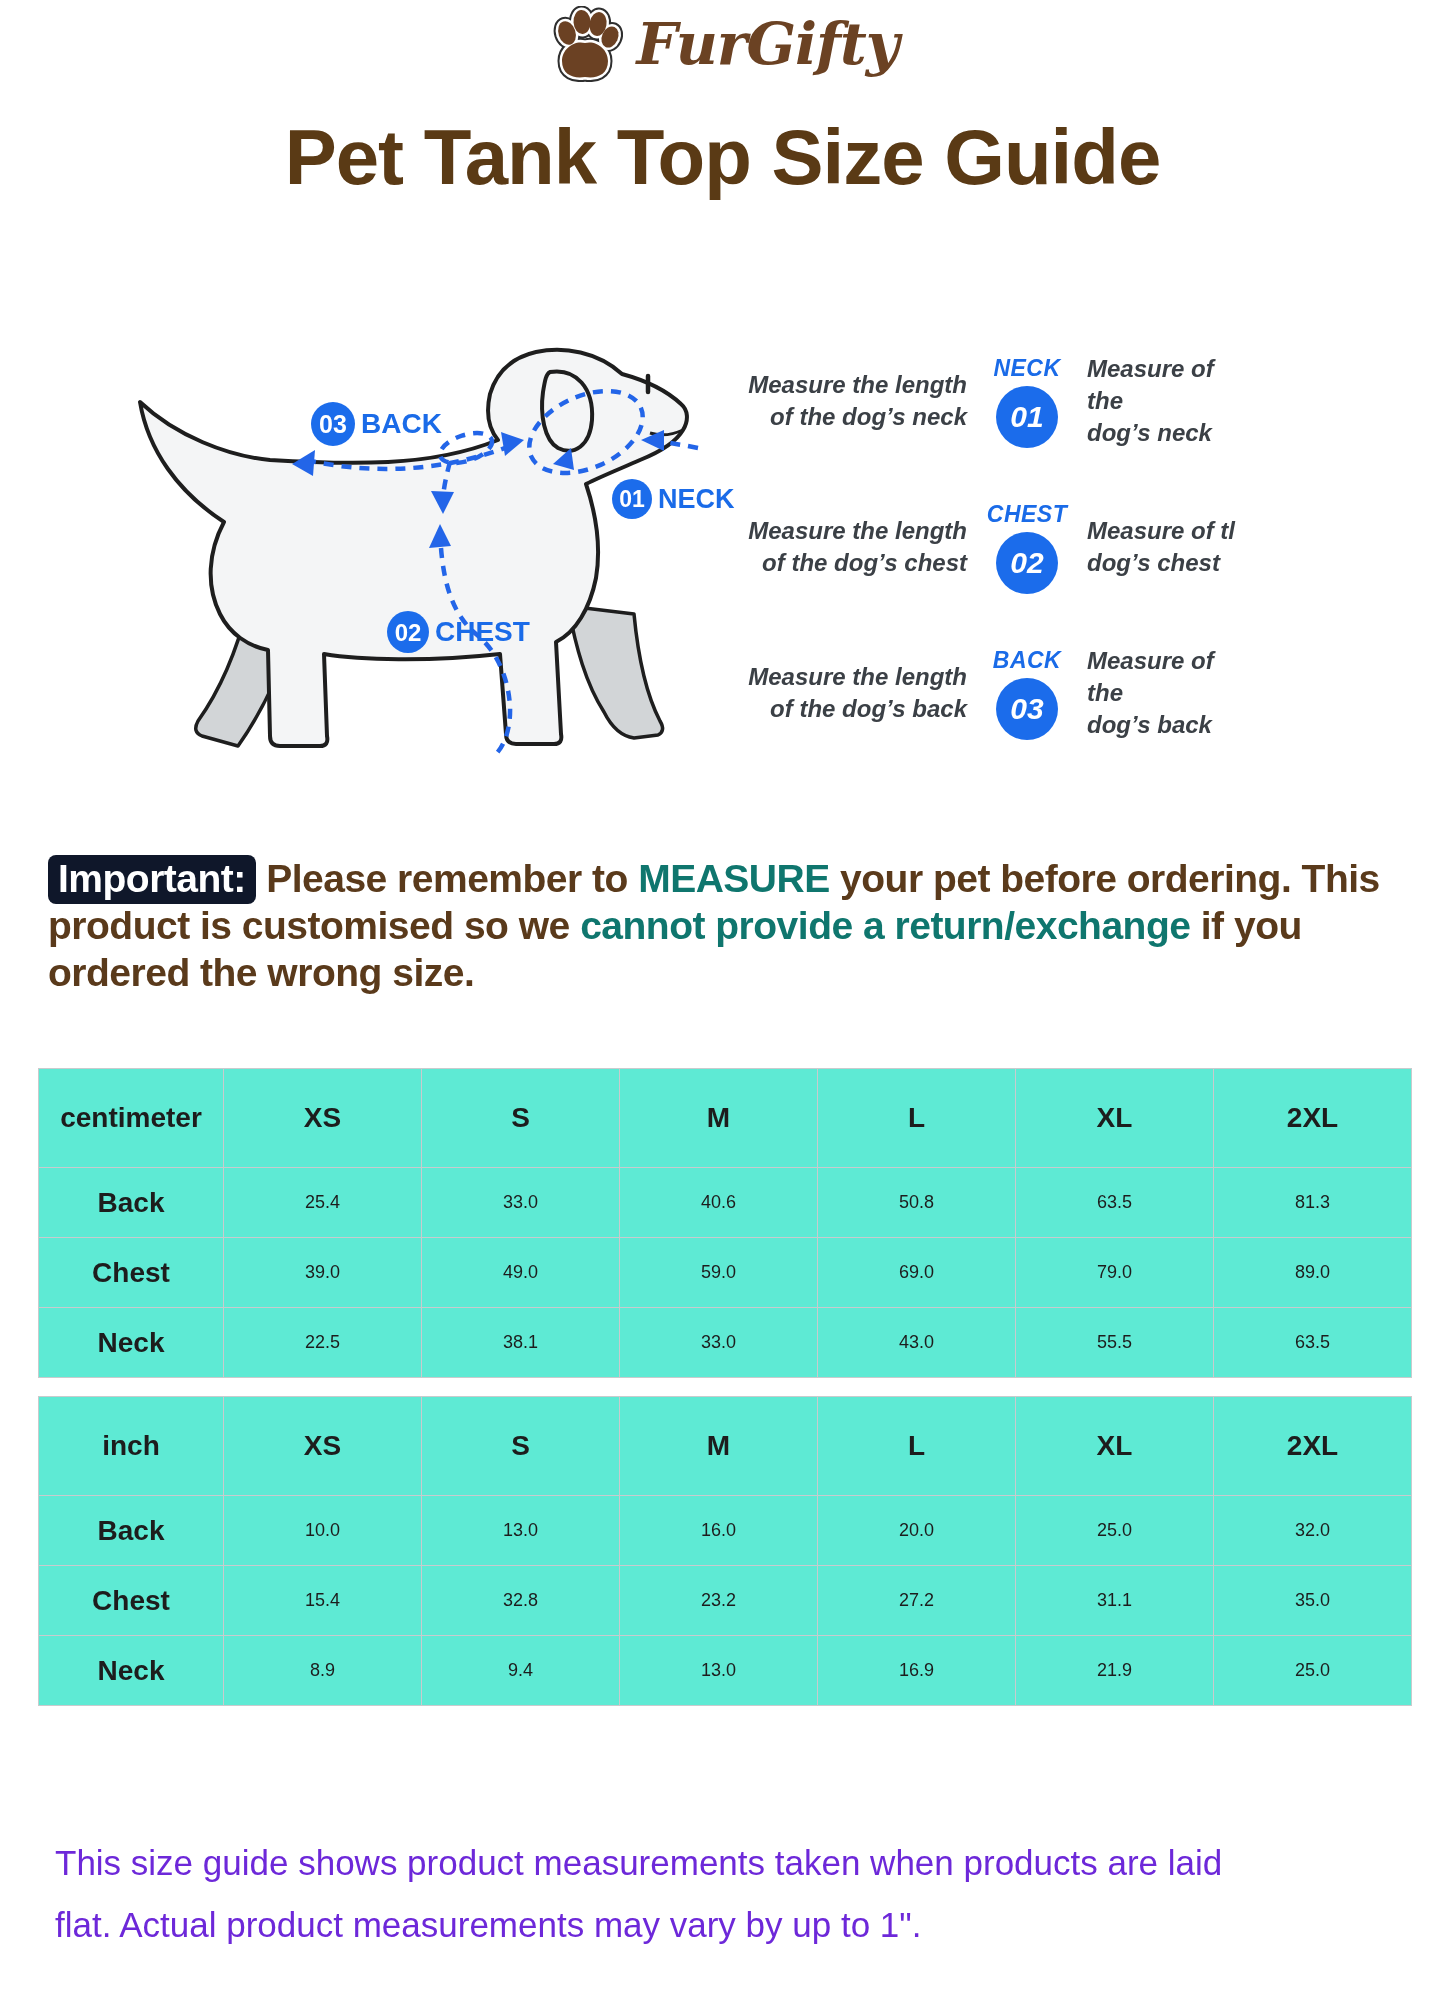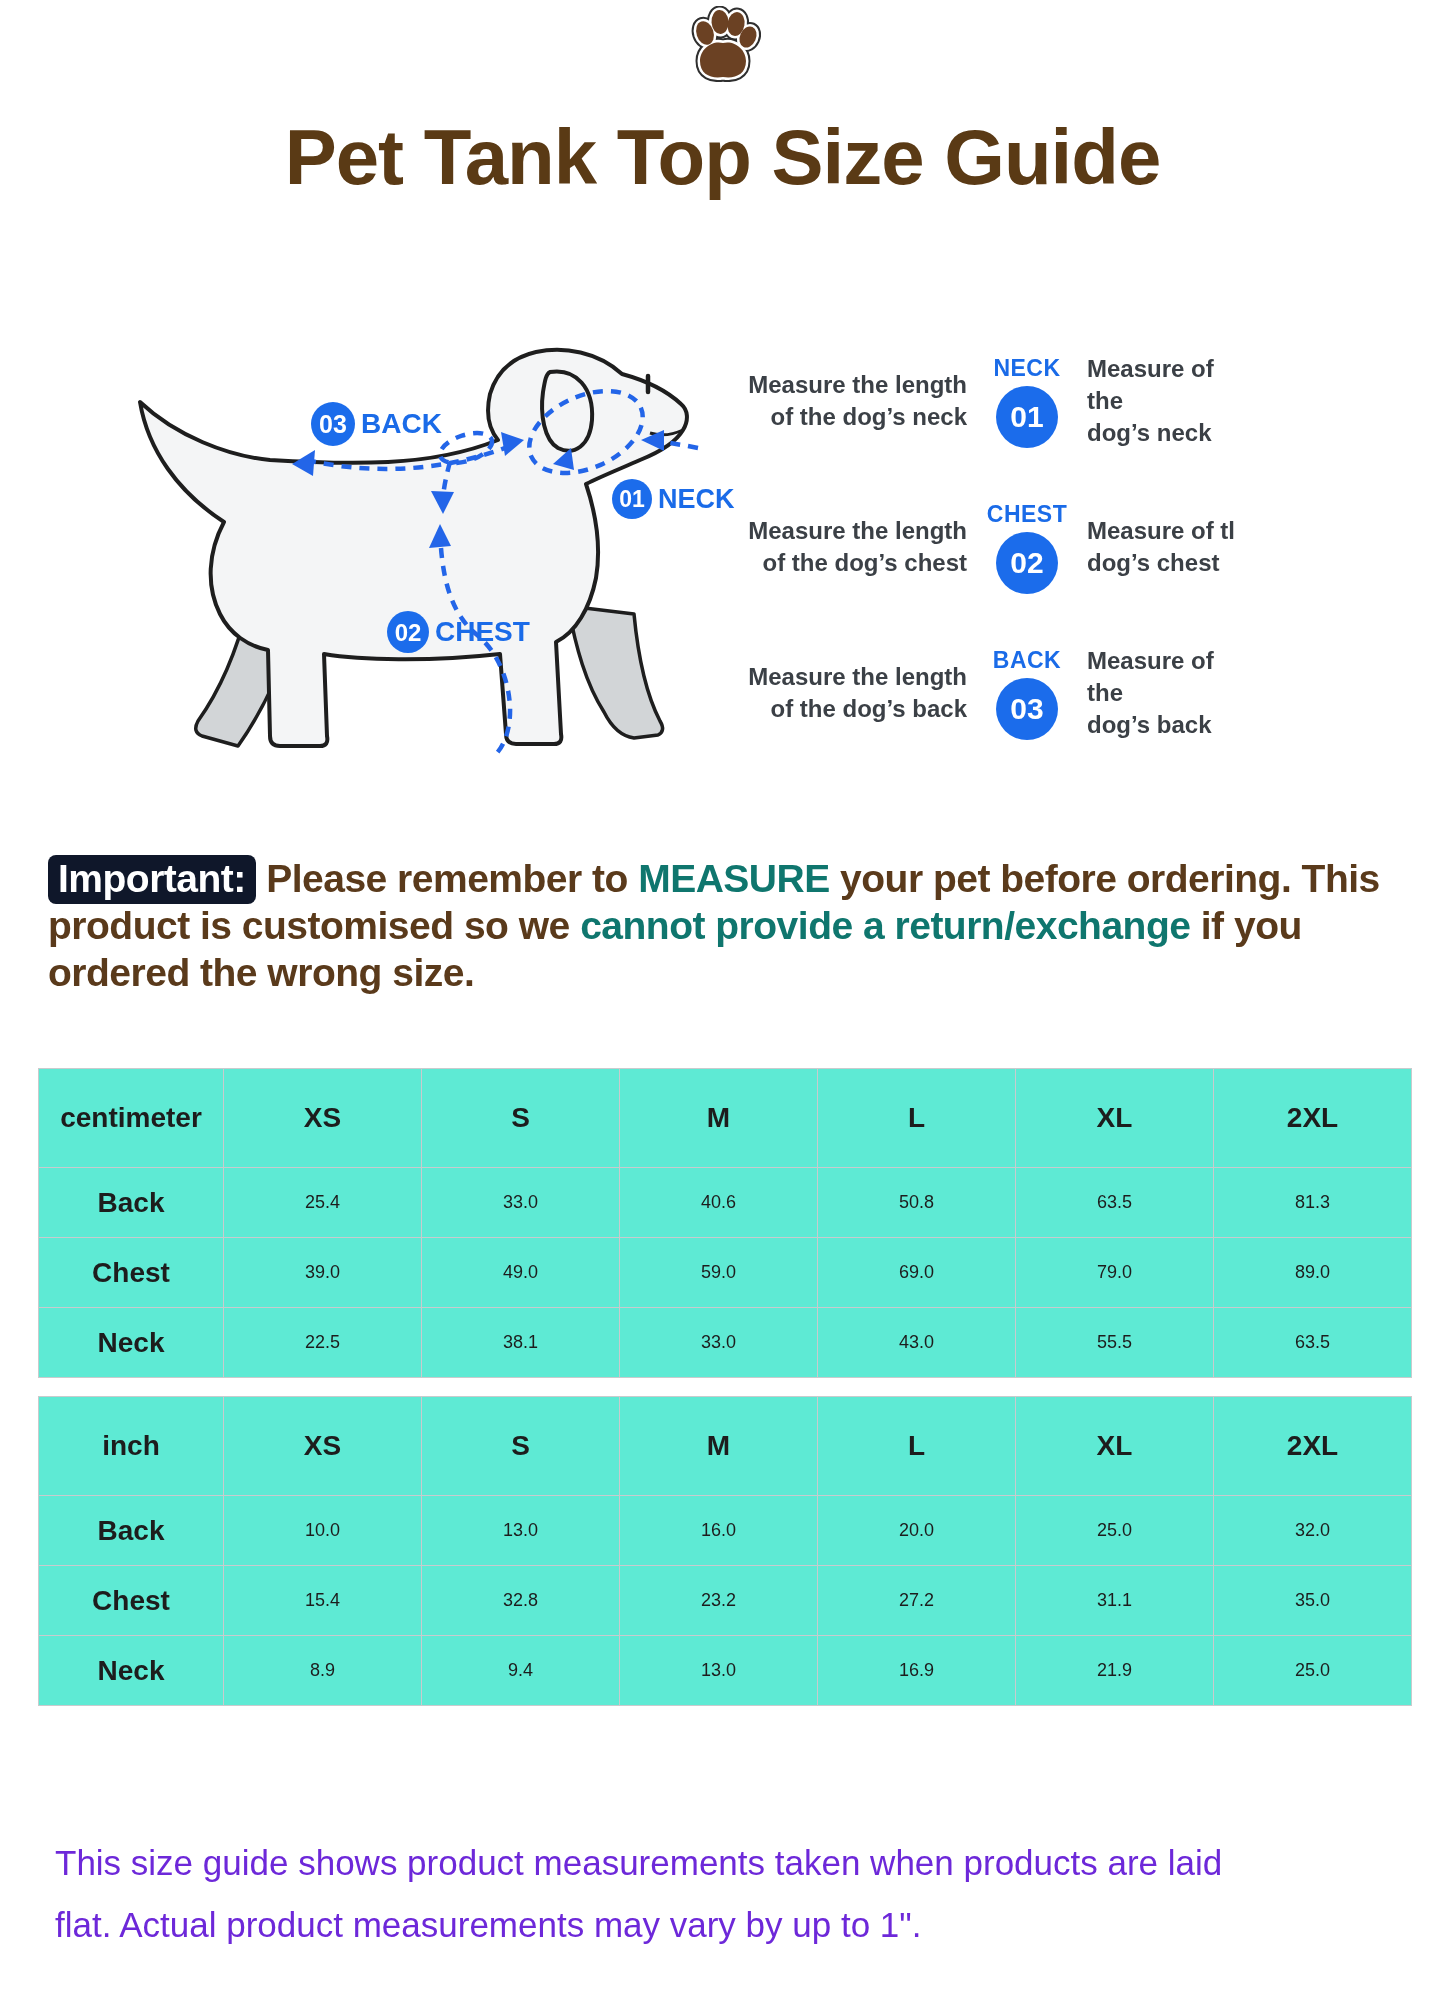--- a/index.html
+++ b/index.html
@@ -9,21 +9,21 @@
   }
   
   .logo-row{position:absolute;top:6px;left:0;width:100%;display:flex;justify-content:center;align-items:center;gap:14px;}
   .brand-text{font-family:"DejaVu Serif",serif;font-style:italic;font-weight:700;font-size:58px;color:#6b4223;letter-spacing:-1px;}
   
   .page-title{position:absolute;top:112px;left:0;width:100%;text-align:center;
     font-size:78px;font-weight:700;color:#5a3a15;letter-spacing:-1px;}
   
   .dog-svg{position:absolute;left:98px;top:336px;}
   .instructions{position:absolute;left:735px;top:338px;width:505px;display:flex;flex-direction:column;gap:20px;}
-  .instr-row{display:grid;grid-template-columns:232px 100px 1fr;column-gap:10px;align-items:center;min-height:126px;}
+  .instr-row{display:grid;grid-template-columns:232px 100px 1fr;column-gap:10px;align-items:center;min-height:126px;font-style:italic;}
   .instr-left{text-align:right;}
   .instr-right{text-align:left;}
   .instr-text{font-size:24px;font-weight:700;color:#3b4046;line-height:1.32;white-space:pre-line;}
   .measure-wrap{display:flex;flex-direction:column;align-items:center;}
   .measure-label{font-size:23px;font-weight:700;color:#1a6be8;letter-spacing:.5px;margin-bottom:4px;}
   .measure-circle{width:62px;height:62px;border-radius:50%;background:#1b6ceb;color:#fff;
     display:flex;align-items:center;justify-content:center;font-size:30px;font-weight:700;}
   
   .warning{position:absolute;left:48px;top:856px;width:1370px;font-size:39px;font-weight:700;
     color:#5a3a1b;line-height:1.2;letter-spacing:-.5px;white-space:pre-wrap;}
@@ -53,20 +53,21 @@
         <ellipse cx="35" cy="16" rx="8.5" ry="12" transform="rotate(-4 35 16)"></ellipse>
         <ellipse cx="51" cy="18" rx="8.5" ry="12" transform="rotate(10 51 18)"></ellipse>
         <ellipse cx="63" cy="31" rx="8" ry="11" transform="rotate(24 63 31)"></ellipse>
         <path d="M38,37 C49,34 61,43 61,55 C61,69 49,73 38,71 C27,73 15,69 15,55 C15,43 27,34 38,37 Z"></path>
       </g>
     </defs>
     <use href="#pawShapes" fill="none" stroke="#2f2f2f" stroke-width="9"></use>
     <use href="#pawShapes" fill="none" stroke="#ffffff" stroke-width="5"></use>
     <use href="#pawShapes" fill="#6b4123" stroke="none"></use>
   </svg>
+  <div class="brand-text">FurGifty</div>
 </div>
 
 <div class="page-title">Pet Tank Top Size Guide</div>
 
 <svg class="dog-svg" width="670" height="430" viewBox="0 0 670 430">
 
   <g>
     <path d="M150,270 C140,310 125,350 100,385 Q94,396 104,400 L140,410 C165,375 180,340 192,308 Z" fill="#d2d5d7" stroke="#1e1e1e" stroke-width="3.5" stroke-linejoin="round"></path>
     <path d="M470,270 C478,312 488,348 506,376 C513,390 522,400 536,402 L560,399 Q568,395 562,385 C548,358 540,320 536,278 Z" fill="#d2d5d7" stroke="#1e1e1e" stroke-width="3.5" stroke-linejoin="round"></path>
   </g>

